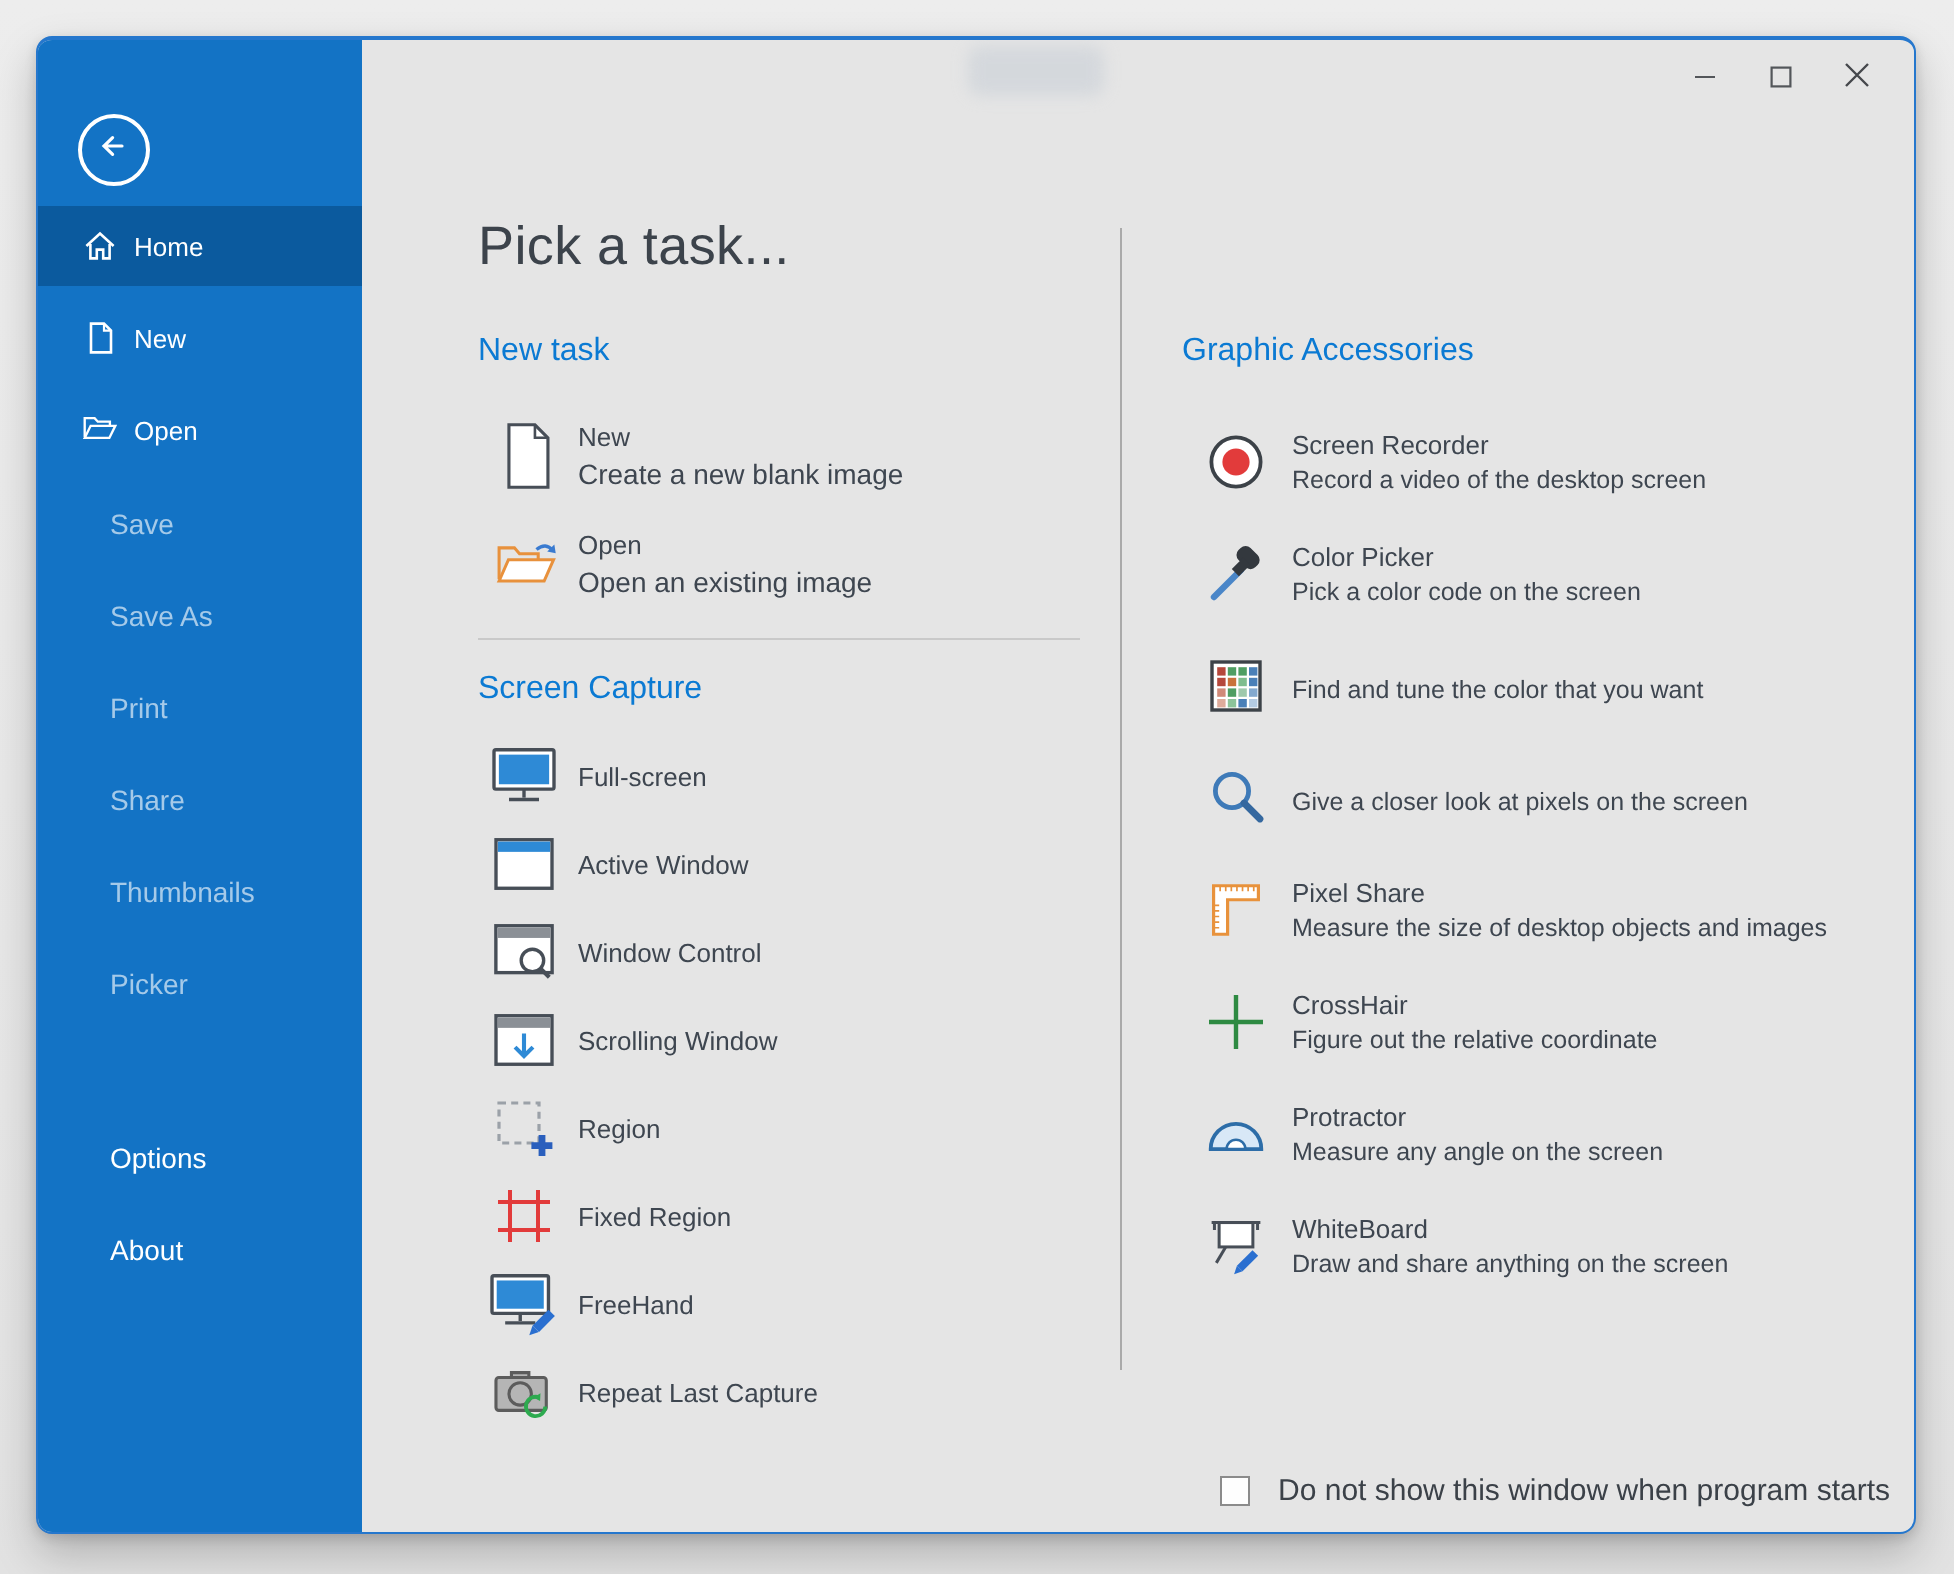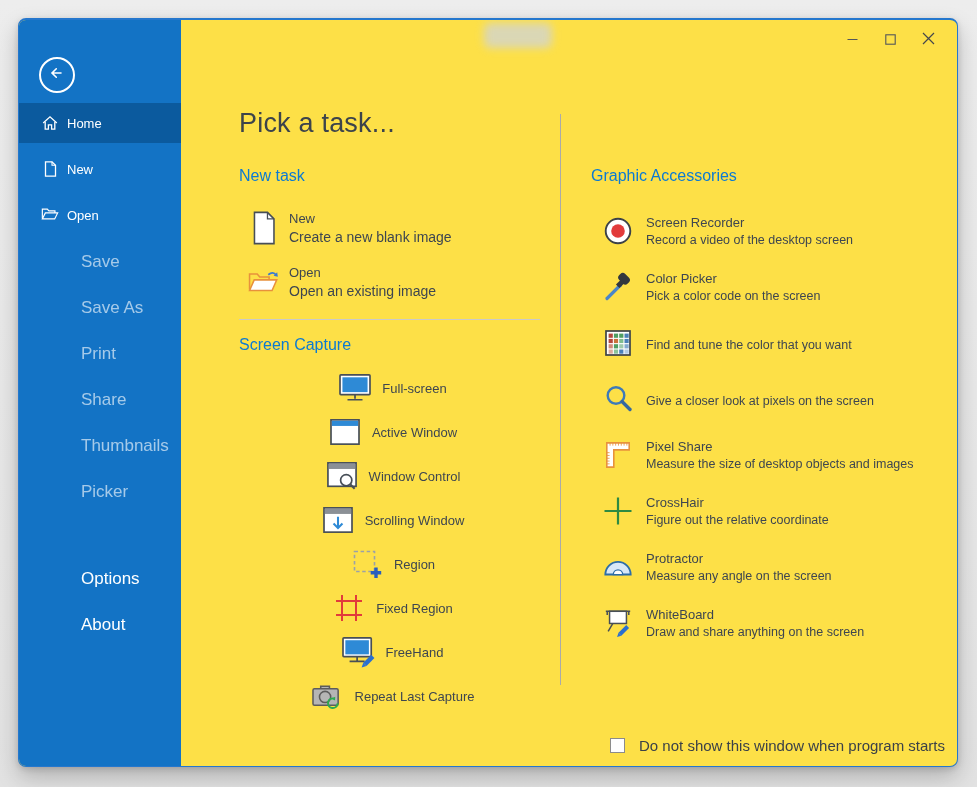--- a/index.html
+++ b/index.html
@@ -5,21 +5,21 @@
   * { box-sizing: border-box; margin: 0; padding: 0; }
   html,body { width: 977px; height: 787px; overflow: hidden; }
   body {
     font-family: "Liberation Sans", sans-serif;
     background: linear-gradient(180deg,#ededed 0%,#e6e6e6 70%,#e2e2e2 100%);
     position: relative;
     color: #3e4650;
   }
   .window {
     position: absolute; left: 18px; top: 18px; width: 940px; height: 749px;
-    background: #fde047;
+    background: #e5e5e5;
     border: 1px solid #2577cd; border-top-width: 2px;
     border-radius: 8px;
     box-shadow: 0 10px 22px rgba(0,0,0,.22), 0 2px 6px rgba(0,0,0,.14);
     display: flex; overflow: hidden;
   }
   
   .sidebar { position: relative; width: 162px; flex: 0 0 162px; background: #1373c5; }
   .back-btn {
     position: absolute; left: 20px; top: 37px; width: 36px; height: 36px;
     border: 2px solid #fff; border-radius: 50%;
@@ -29,21 +29,21 @@
   .nav-row {
     height: 40px; margin-bottom: 6px; display: flex; align-items: center;
     color: #fff; font-size: 13px;
   }
   .nav-row .nicon { width: 18px; height: 18px; margin-left: 22px; margin-right: 8px; display:flex; }
   .nav-row.selected { background: #0b5a9e; }
   .nav-secondary { position: absolute; top: 227px; left: 0; right: 0; }
   .nav-footer { position: absolute; top: 544px; left: 0; right: 0; }
   .nav-sub {
     height: 30px; margin-bottom: 16px; display: flex; align-items: center;
-    padding-left: 62px; font-size: 17px;
+    padding-left: 36px; font-size: 14px;
   }
   .nav-sub.dim { color: rgba(255,255,255,.62); }
   .nav-sub.lit { color: #fff; }
   
   .content { position: relative; flex: 1; }
   .redacted {
     position: absolute; left: 303px; top: 3px; width: 68px; height: 25px;
     background: #cfd4da; border-radius: 6px; filter: blur(4px); opacity: .75;
   }
   .win-controls { position: absolute; top: 6px; right: 10px; display: flex; }
@@ -56,21 +56,21 @@
   h2.sec-head { font-size: 16px; font-weight: 400; color: #0b7ad3; line-height: 22px; }
   .v-divider { position: absolute; left: 379px; top: 94px; width: 1px; height: 571px; background: #aaaaaa; }
   
   .task-list { margin-top: 14px; }
   .task-item { height: 54px; display: flex; align-items: center; cursor: default; }
   .task-icon { width: 34px; flex: 0 0 34px; margin-left: 8px; margin-right: 8px; display: flex; justify-content: center; }
   .task-text .t { font-size: 13px; color: #3e4650; }
   .task-text .s { font-size: 14px; color: #3e4650; margin-top: 3px; }
   .h-divider { height: 1px; background: #c9c9c9; margin: 10px 0 14px 0; }
   .cap-head { margin-bottom: 10px; }
-  .cap-item { height: 44px; display: flex; align-items: center; cursor: default; justify-content: center; }
+  .cap-item { height: 44px; display: flex; align-items: center; cursor: default; }
   .cap-icon { width: 38px; flex: 0 0 38px; margin-left: 4px; margin-right: 8px; display: flex; justify-content: center; align-items: center; }
   .cap-label { font-size: 13px; color: #3e4650; }
   
   .ga-list { margin-top: 16px; }
   .ga-item { height: 56px; display: flex; align-items: center; cursor: default; }
   .ga-icon { width: 30px; flex: 0 0 30px; margin-left: 12px; margin-right: 13px; display: flex; justify-content: center; }
   .ga-text .t { font-size: 13px; color: #3e4650; }
   .ga-text .s { font-size: 12.5px; color: #3e4650; margin-top: 3px; }
   
   .footer-check {

